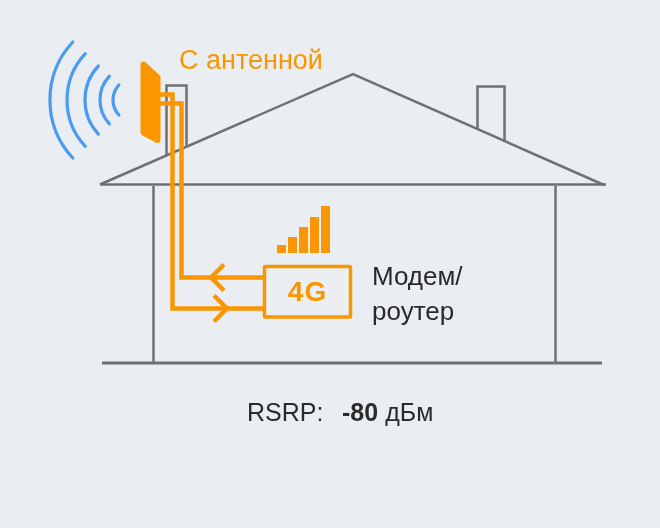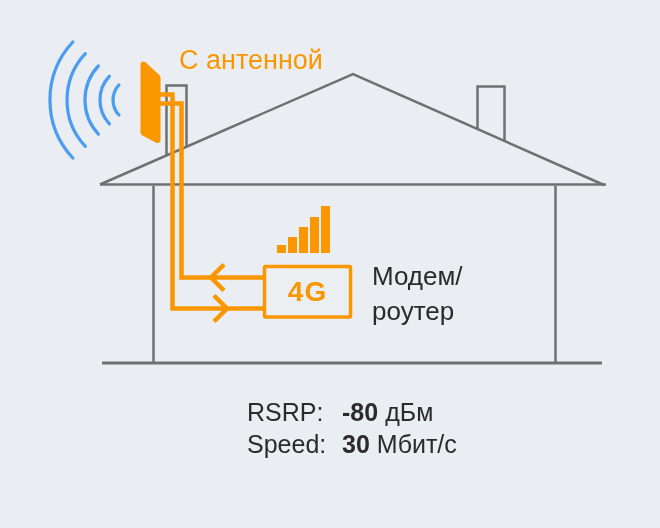--- a/index.html
+++ b/index.html
@@ -104,16 +104,13 @@
 
 <div class="overlay modem-4g-label">4G</div>
 
 <div class="overlay modem-caption">Модем/
 роутер</div>
 
 <div class="overlay stats-block">
   <div class="stat-row">
     <span class="stat-label">RSRP:</span><span class="stat-value">-80</span><span class="stat-unit">дБм</span>
   </div>
-  <div class="stat-row">
-    <span class="stat-label">Speed:</span><span class="stat-value">30</span><span class="stat-unit">Мбит/с</span>
-  </div>
 </div>
 
 </body></html>

